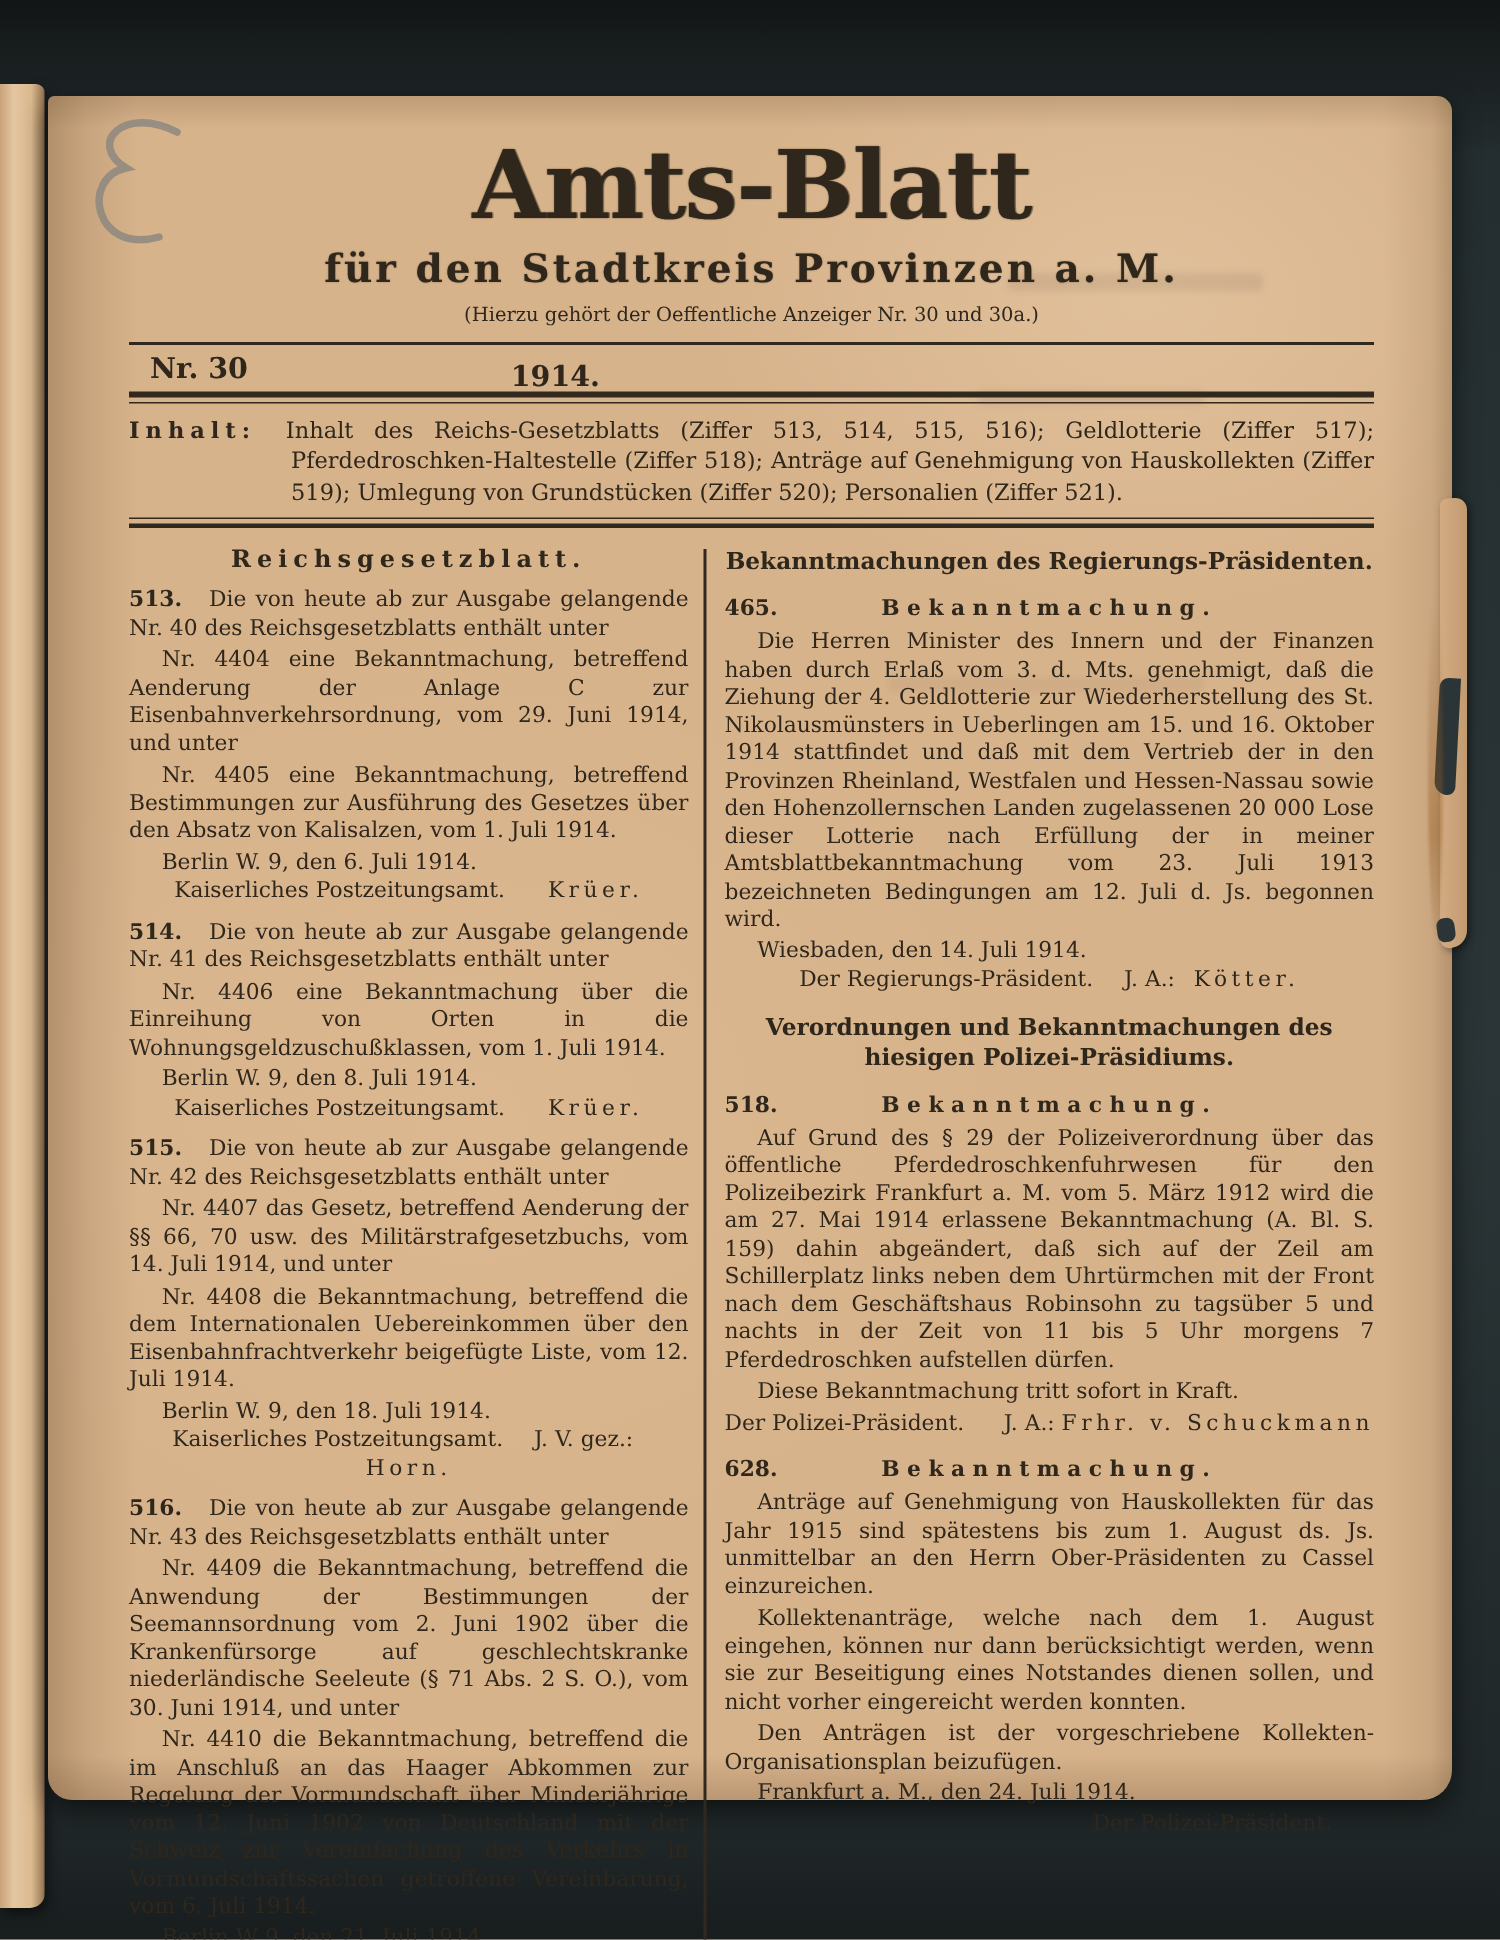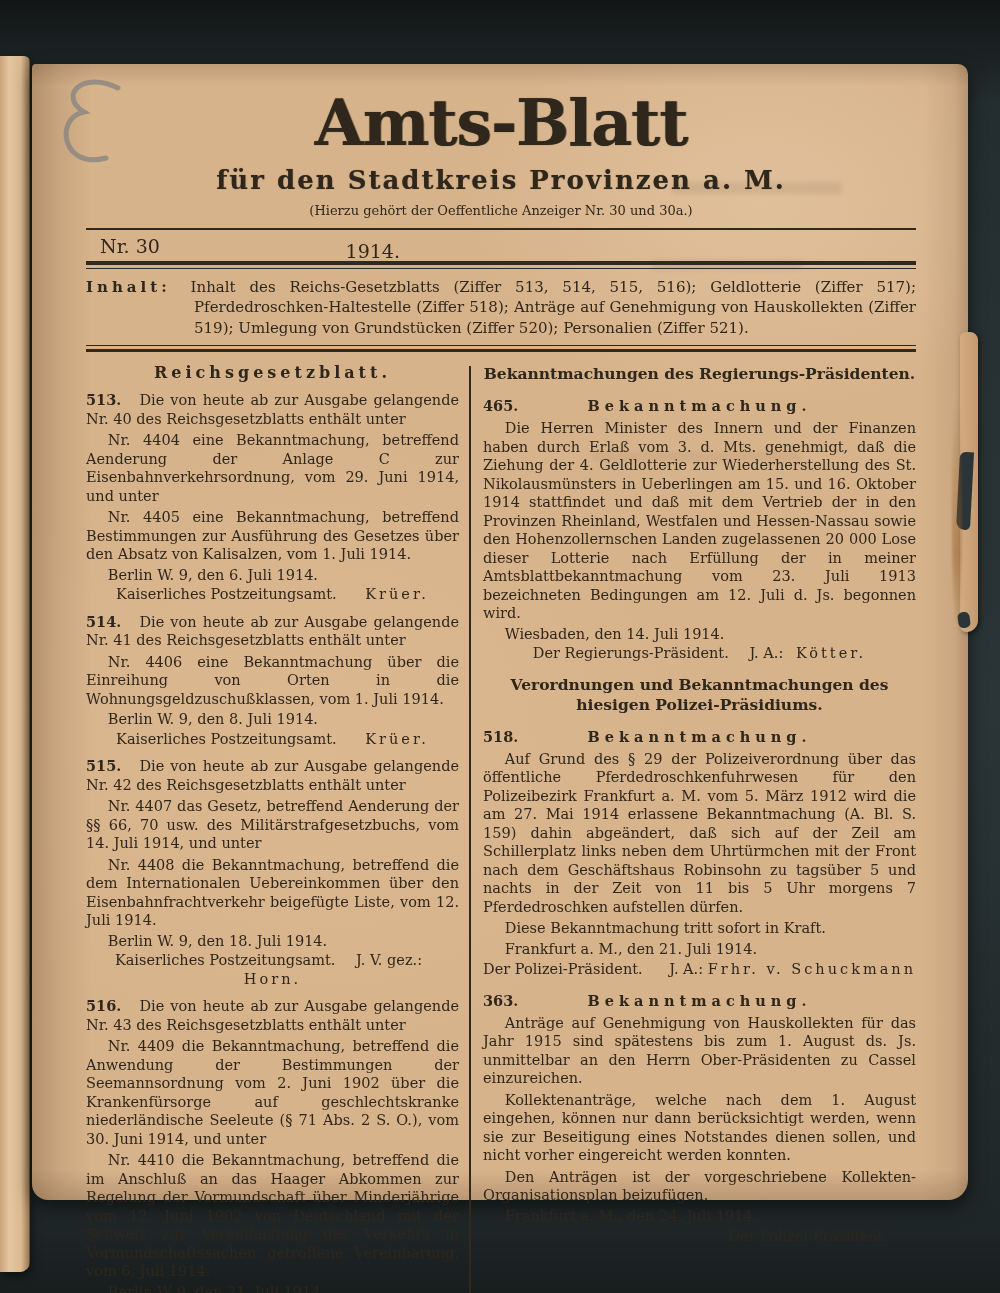--- a/index.html
+++ b/index.html
@@ -80,21 +80,21 @@
   }
   .mast-sub{
     margin:9px 0 0; font-size:26px; font-weight:bold; letter-spacing:2px;
     text-shadow:0 0 1px rgba(47,39,28,.55);
   }
   .mast-note{ margin:8px 0 0; font-size:13px; }
 
   .rule-top{ margin-top:10px; border-top:2px solid #32291e; }
   .issue-band{
     display:flex; padding:5px 14px 4px 14px;
-    font-size:19px; font-weight:normal;
+    font-size:19px; font-weight:bold;
   }
   .issue-band .num{ width:150px; text-align:left; }
   .issue-band .issued{ flex:1; text-align:center; letter-spacing:1px; }
   .issue-band .year{ width:150px; text-align:right; position:relative; top:5px; }
   .rule-thickthin{ height:8px; border-top:4px solid #32291e; border-bottom:1px solid #32291e; }
 
   .toc{
     margin:8px 0 7px; font-size:15px; line-height:1.35; text-align:justify;
     padding-left:7.2em; text-indent:-7.2em;
   }
@@ -243,31 +243,30 @@
         </p>
 
         <h3 class="section-heading" style="max-width:420px;margin-left:auto;margin-right:auto;">Verordnungen und Bekanntmachungen des hiesigen Polizei-Präsidiums.</h3>
 
         <div class="notice-head">
           <span class="notice-num">518.</span>
           <span class="notice-title">Bekanntmachung.</span>
         </div>
         <p class="p">Auf Grund des § 29 der Polizeiverordnung über das öffentliche Pferdedroschkenfuhrwesen für den Polizeibezirk Frankfurt a. M. vom 5. März 1912 wird die am 27. Mai 1914 erlassene Bekanntmachung (A. Bl. S. 159) dahin abgeändert, daß sich auf der Zeil am Schillerplatz links neben dem Uhrtürmchen mit der Front nach dem Geschäftshaus Robinsohn zu tagsüber 5 und nachts in der Zeit von 11 bis 5 Uhr morgens 7 Pferdedroschken aufstellen dürfen.</p>
         <p class="p">Diese Bekanntmachung tritt sofort in Kraft.</p>
-        <p class="dateline">Frankfurt a. M., den 21. Juli 1914.</p>
         <p class="sig-spread">
           <span>Der Polizei-Präsident.</span>
           <span>
             <span class="prefix">J. A.:</span>
             <span class="sig-name">Frhr. v. Schuckmann</span>
           </span>
         </p>
 
         <div class="notice-head">
-          <span class="notice-num">363.</span>
+          <span class="notice-num">628.</span>
           <span class="notice-title">Bekanntmachung.</span>
         </div>
         <p class="p">Anträge auf Genehmigung von Hauskollekten für das Jahr 1915 sind spätestens bis zum 1. August ds. Js. unmittelbar an den Herrn Ober-Präsidenten zu Cassel einzureichen.</p>
         <p class="p">Kollektenanträge, welche nach dem 1. August eingehen, können nur dann berücksichtigt werden, wenn sie zur Beseitigung eines Notstandes dienen sollen, und nicht vorher eingereicht werden konnten.</p>
         <p class="p">Den Anträgen ist der vorgeschriebene Kollekten-Organisationsplan beizufügen.</p>
         <p class="dateline">Frankfurt a. M., den 24. Juli 1914.</p>
         <p class="sig-right">Der Polizei-Präsident.</p>
       </div>
     </div>
   </div>

